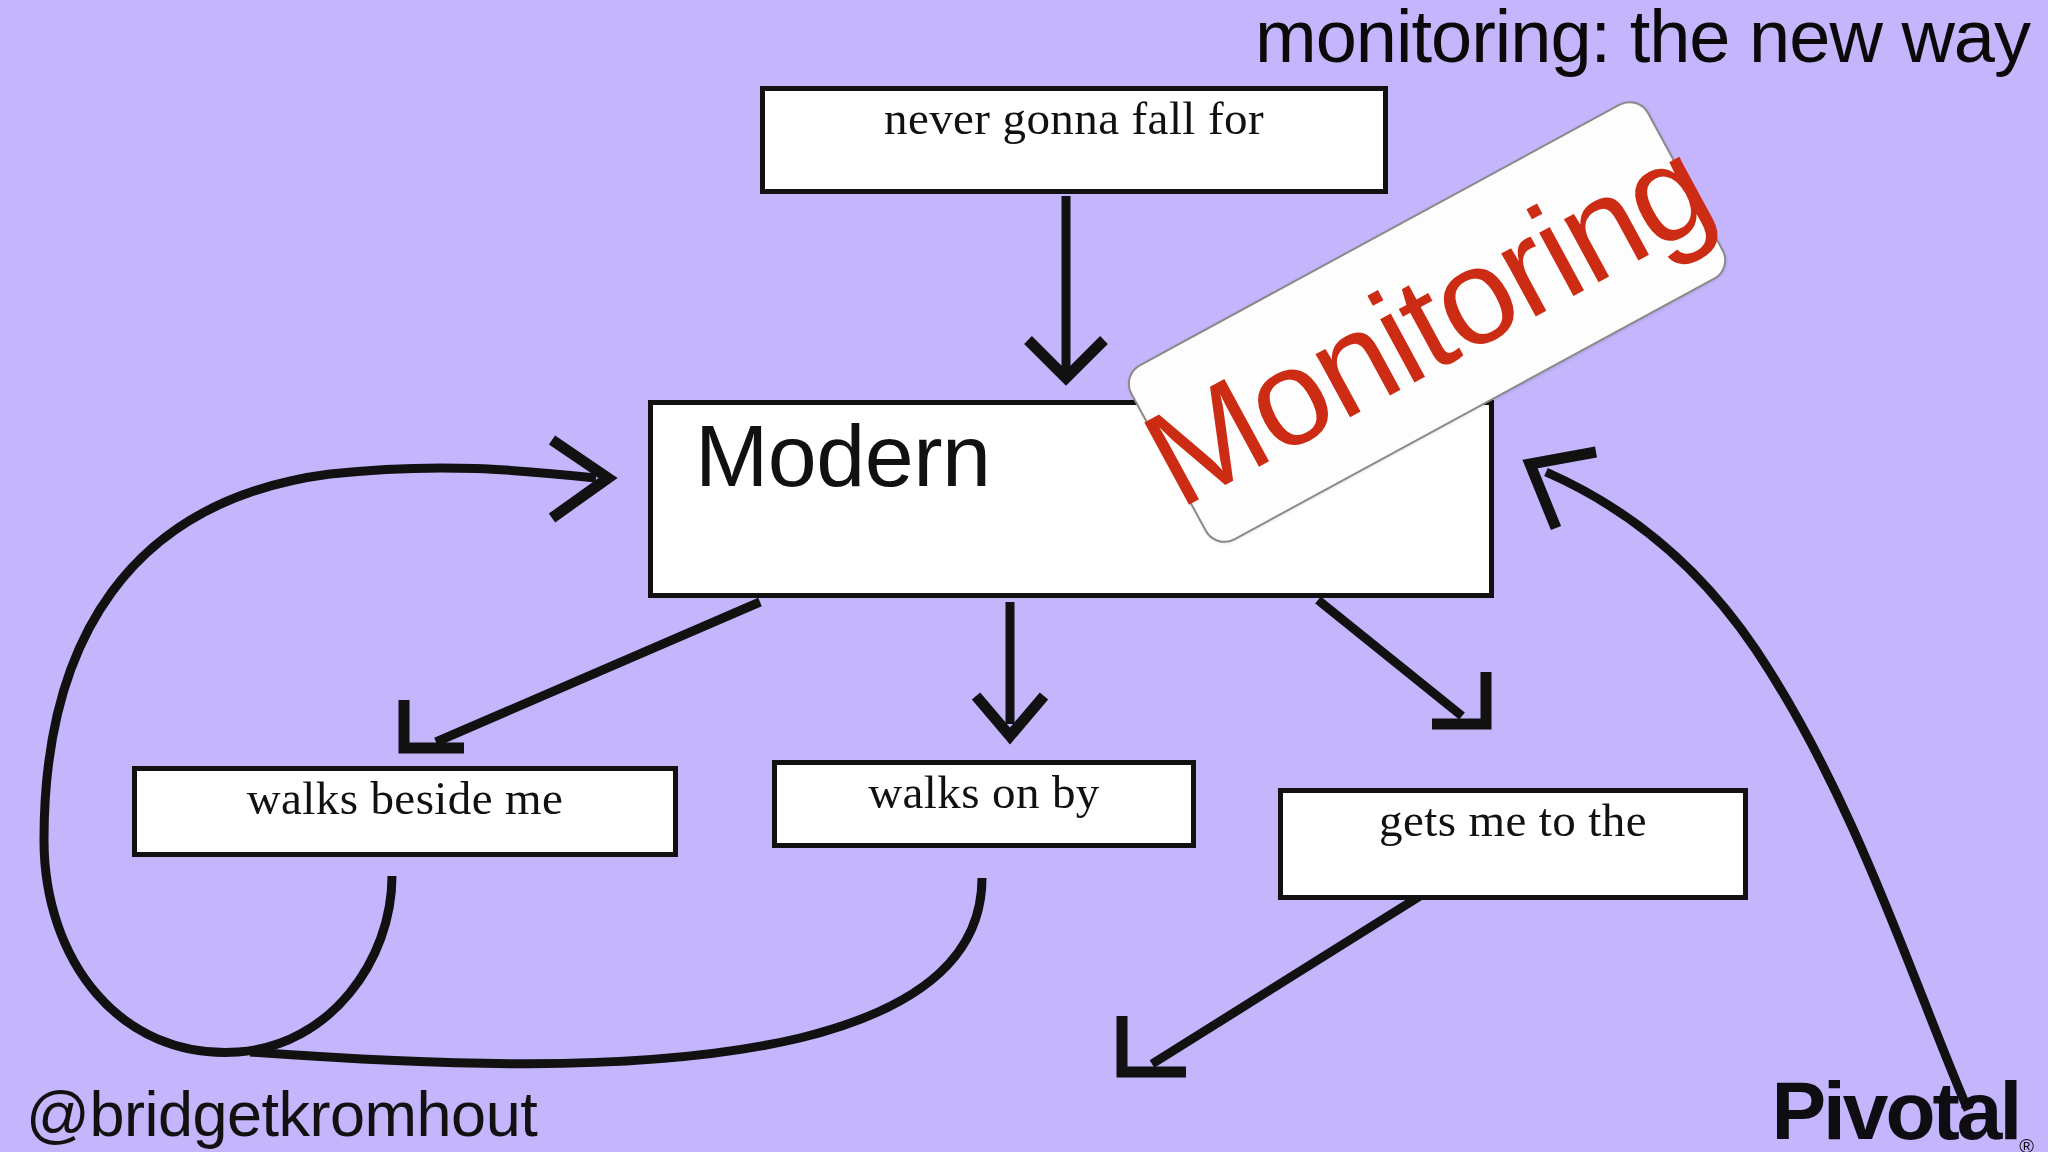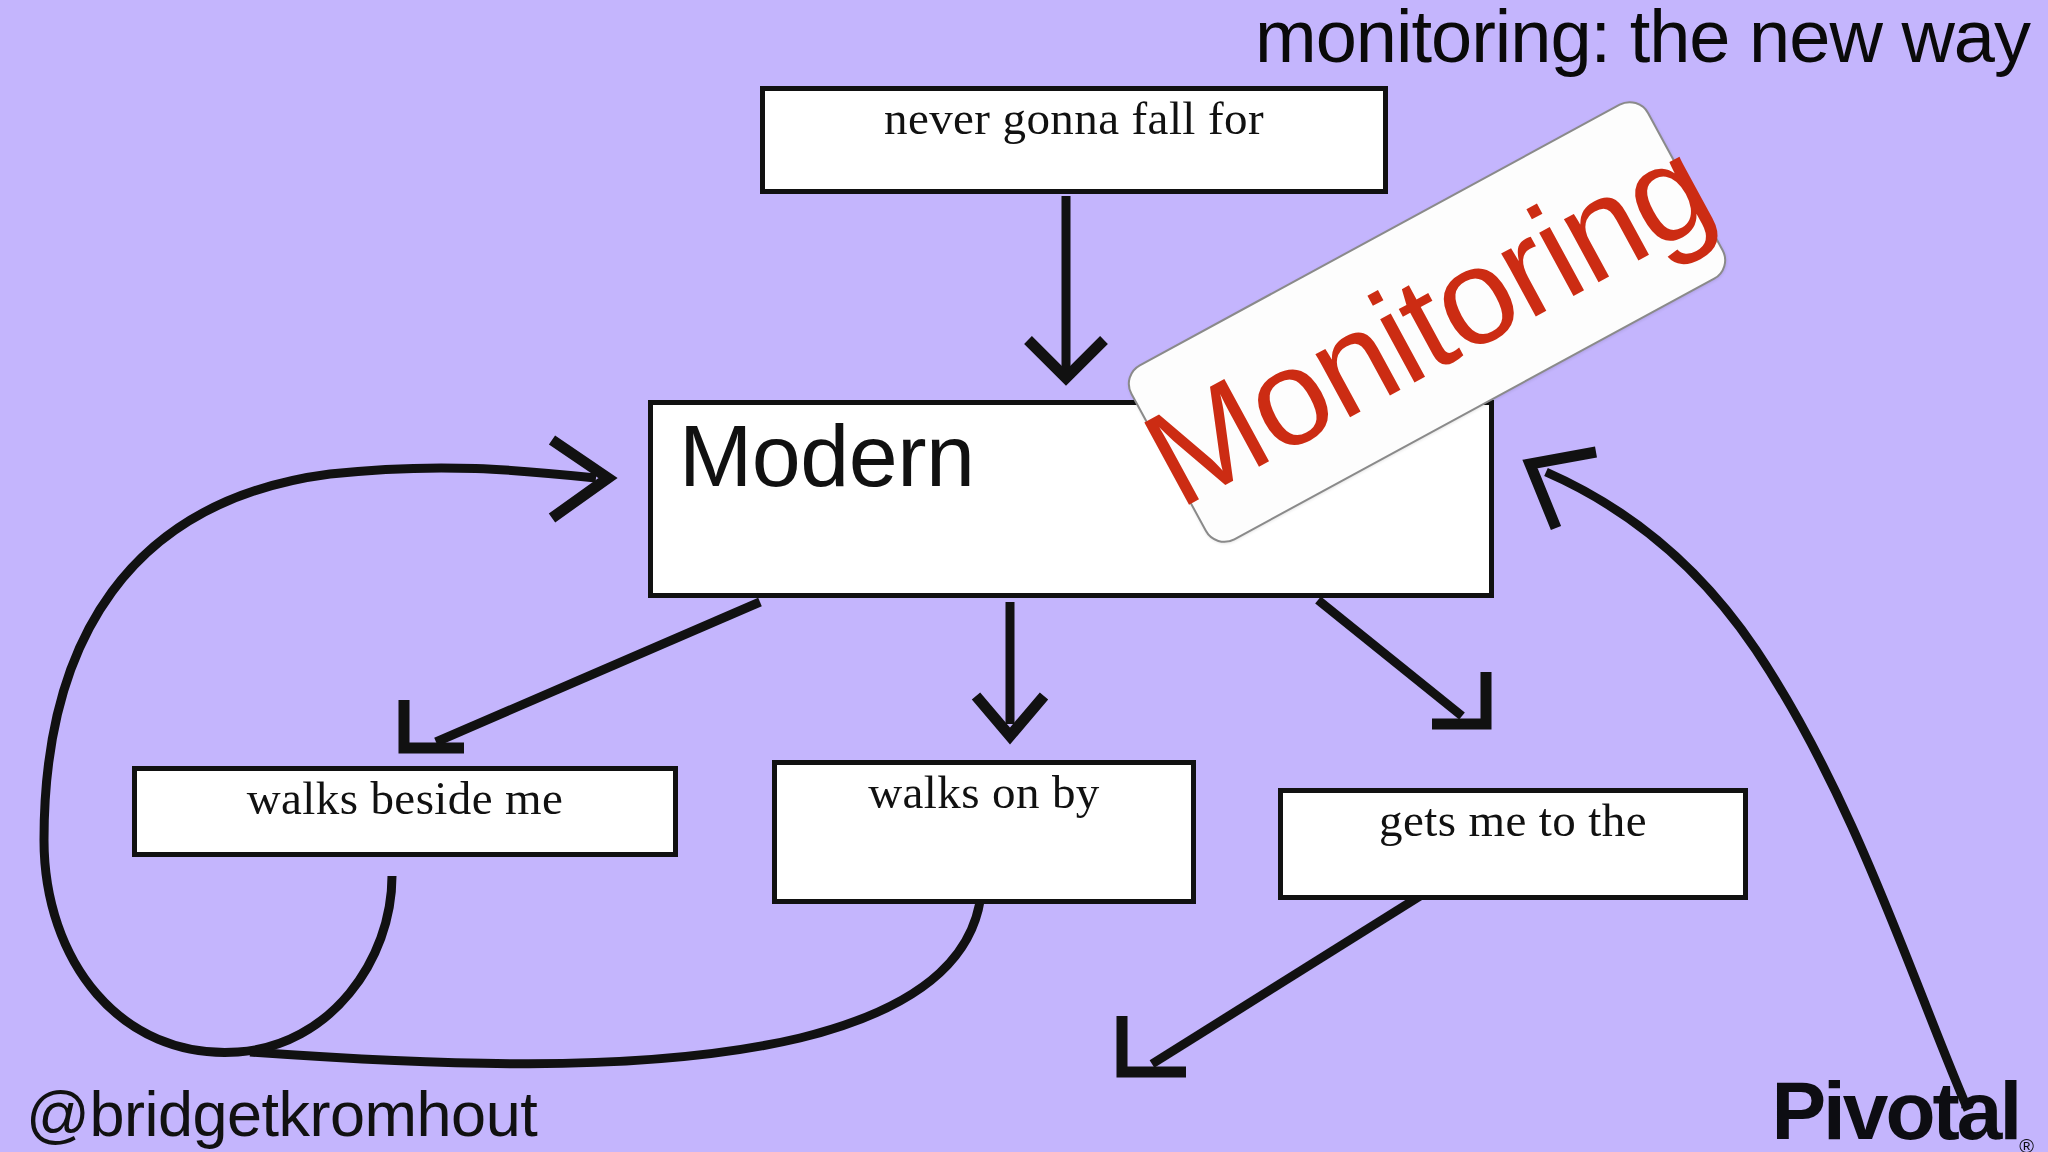--- a/index.html
+++ b/index.html
@@ -56,28 +56,28 @@
   .node-box.serif-small {
     font-size: 47px;
     font-weight: 400;
     letter-spacing: 0.4px;
   }
   .node-box.sans-big {
     font-family: "Liberation Sans", sans-serif;
     font-size: 88px;
     font-weight: 400;
     justify-content: flex-start;
-    padding-left: 26px;
+    padding-left: 42px;
     letter-spacing: -0.5px;
   }
 
   #box-never  { left: 760px;  top: 86px;  width: 628px; height: 108px; border-width: 5px; }
   #box-modern { left: 648px;  top: 400px; width: 846px; height: 198px; border-width: 5px; }
   #box-beside { left: 132px;  top: 766px; width: 546px; height: 91px; border-width: 5px; }
-  #box-onby   { left: 772px;  top: 760px; width: 424px; height: 144px; border-width: 5px; }
+  #box-onby   { left: 772px;  top: 760px; width: 424px; height: 88px; border-width: 5px; }
   #box-gets   { left: 1278px; top: 752px; width: 470px; height: 112px; border-width: 5px; margin-top: 36px; }
 
   
   #box-modern .modern-text { position: relative; z-index: 1; }
   #box-modern .modern-hidden {
     position: absolute;
     left: 560px;
     top: 50%;
     transform: translateY(-50%);
     font-family: "Liberation Sans", sans-serif;

